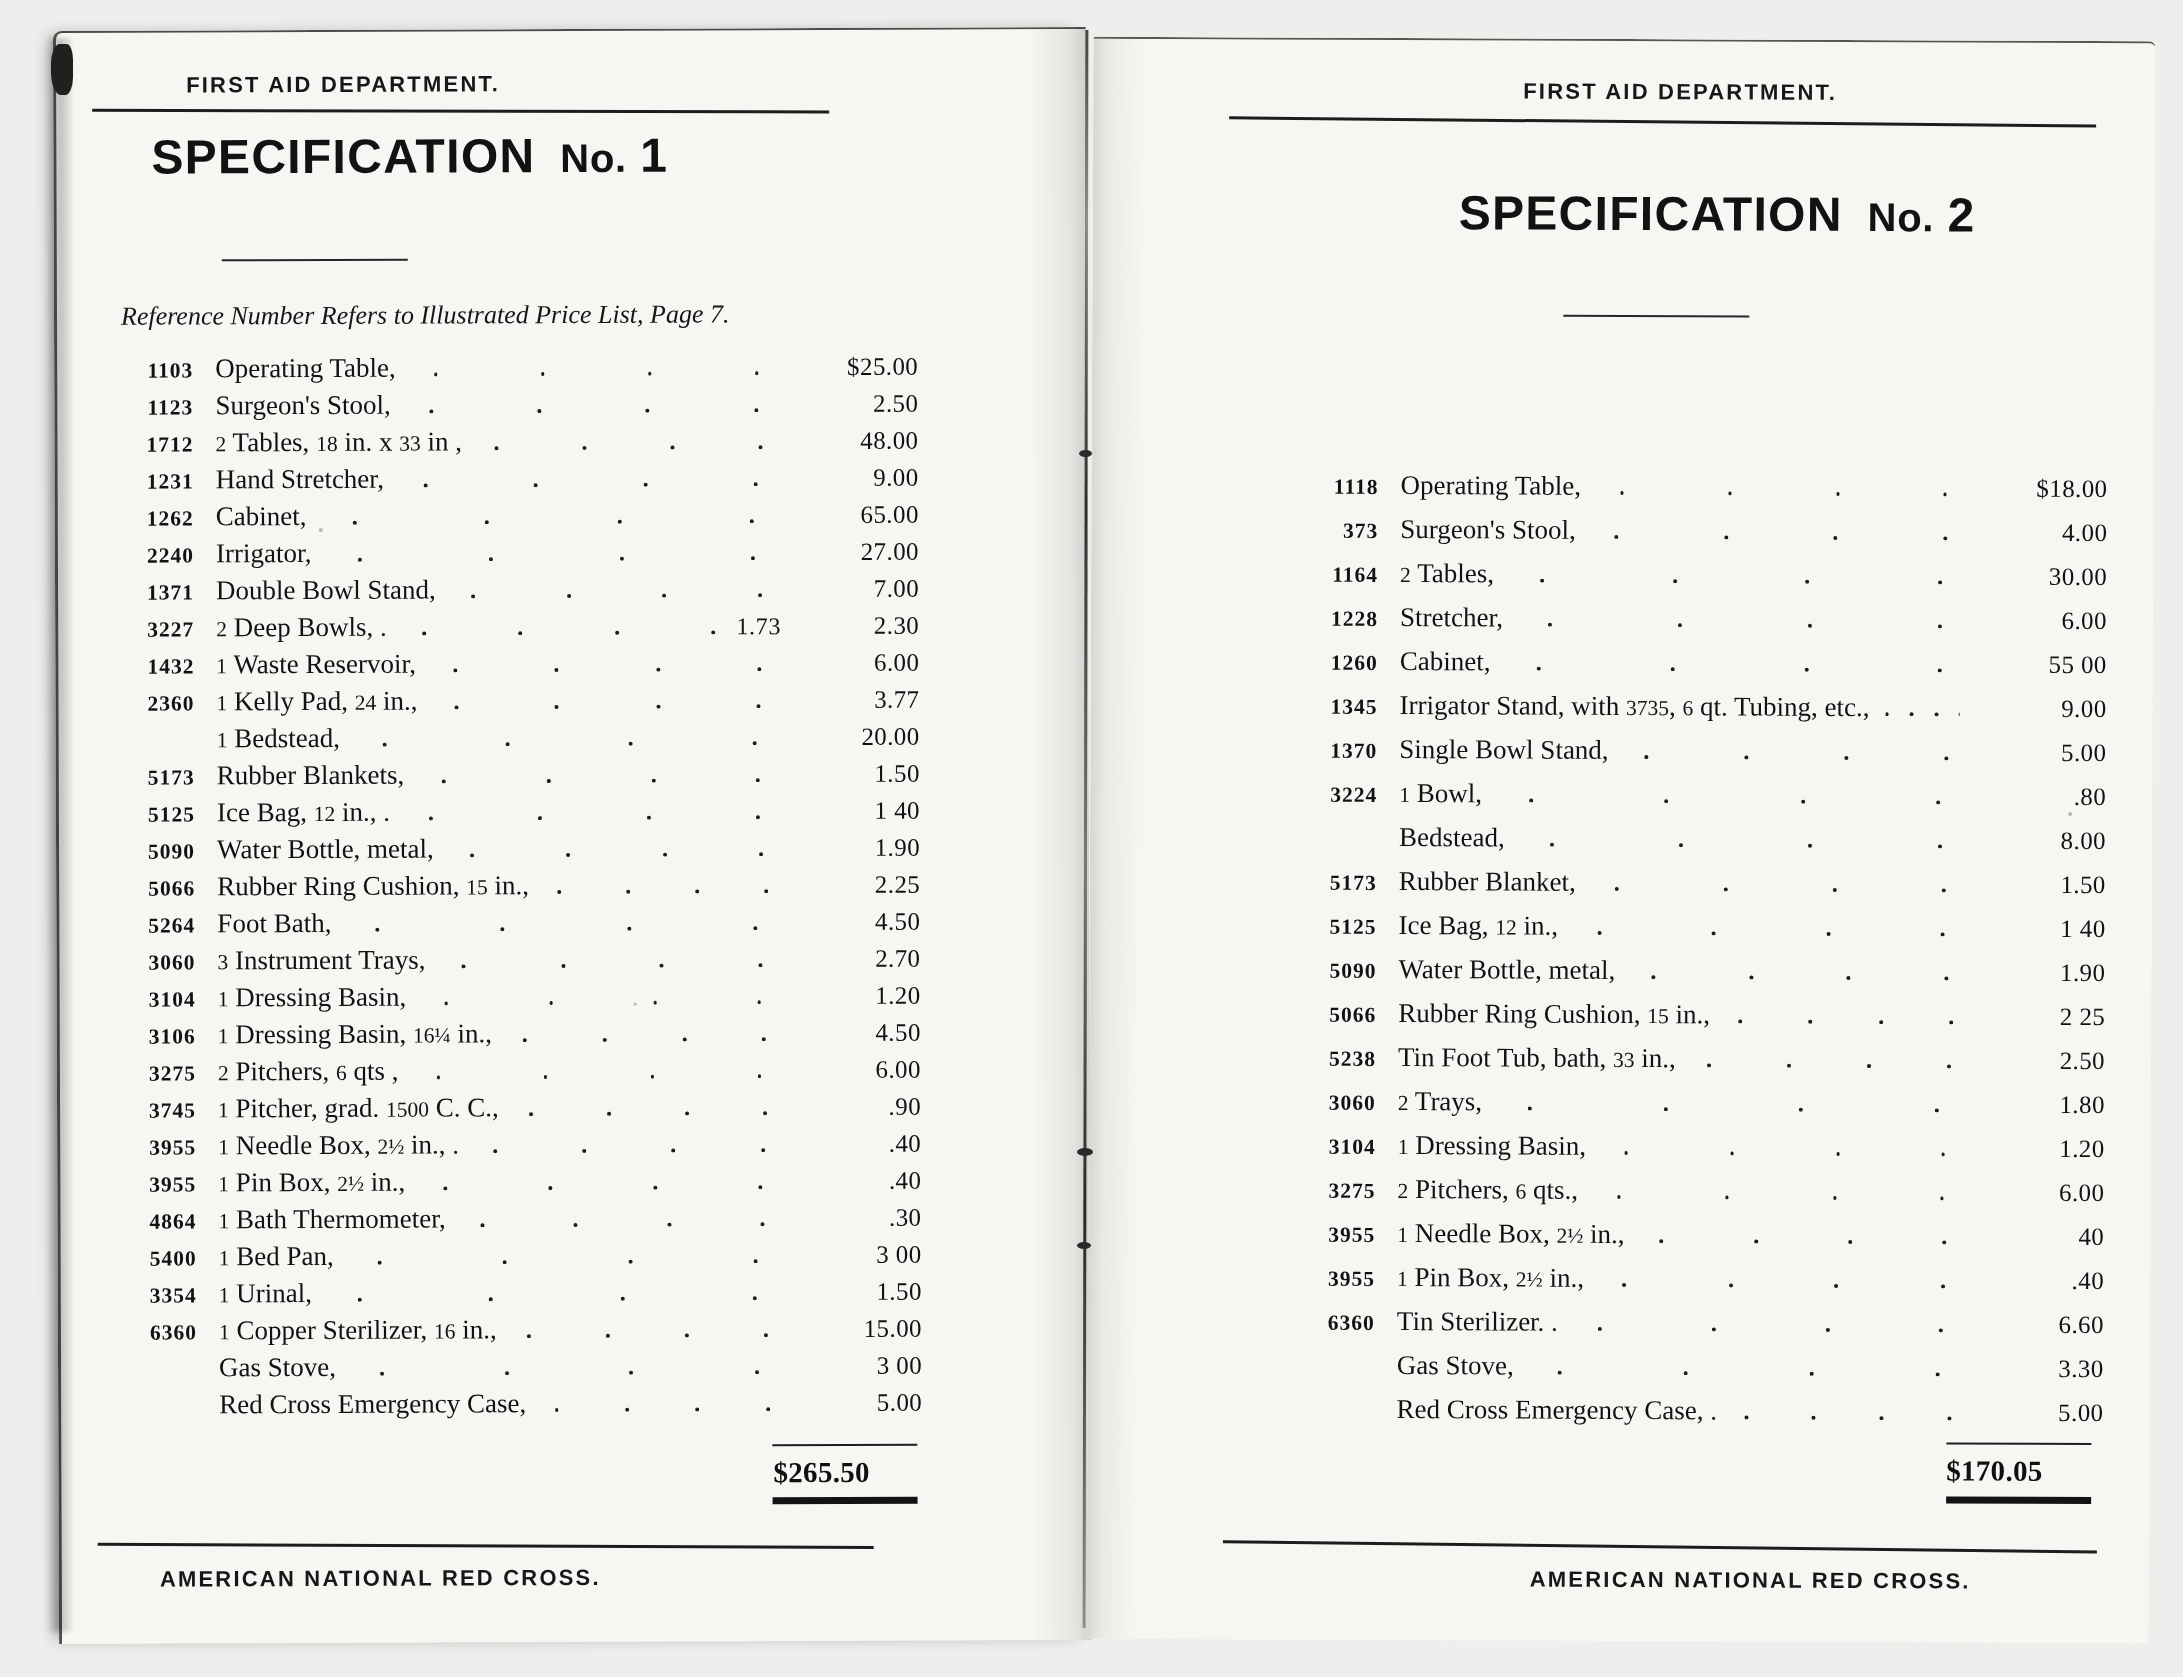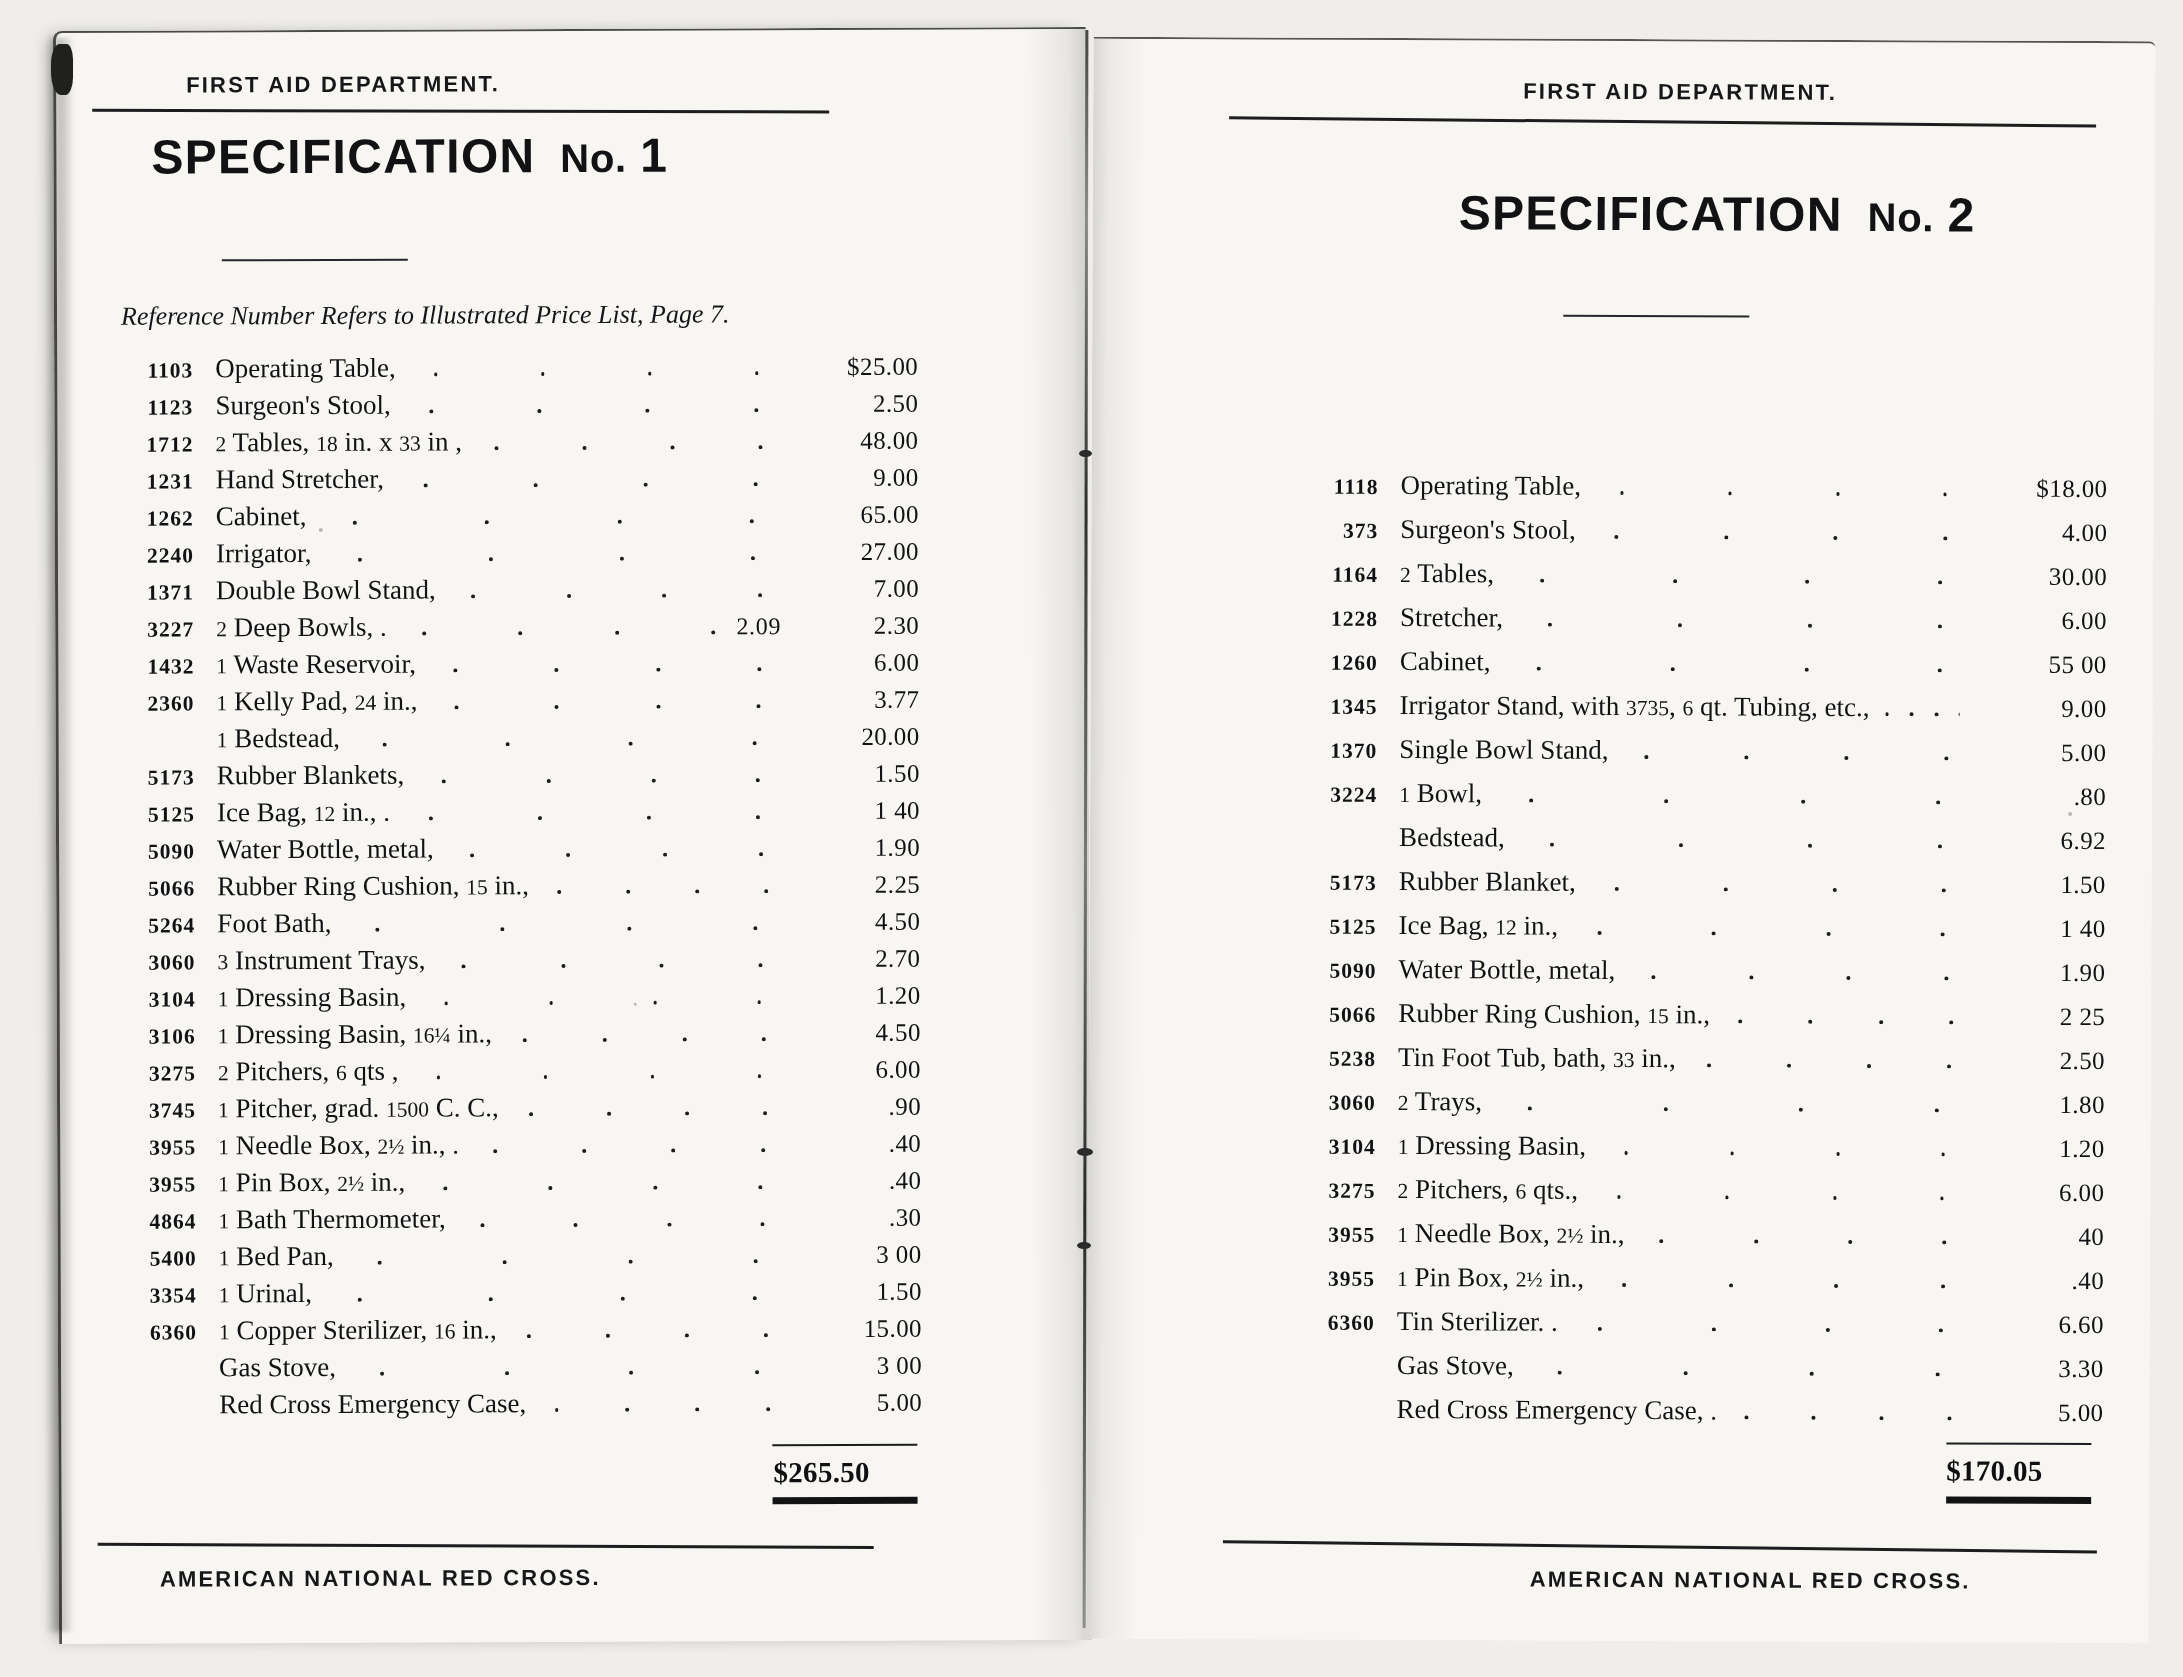--- a/index.html
+++ b/index.html
@@ -283,21 +283,21 @@
           </div>
           <div class="row" style="height: 37px;">
             <div class="ref">3227</div>
             <div class="desc"><span class="sm">2</span> Deep Bowls, .</div>
             <div class="leaders">
               <span style="left: 27px;"></span>
               <span style="left: 123px;"></span>
               <span style="left: 220px;"></span>
               <span style="left: 316px;"></span>
             </div>
-            <div class="mid">2.09</div>
+            <div class="mid">1.73</div>
             <div class="price">2.30</div>
           </div>
           <div class="row" style="height: 37px;">
             <div class="ref">1432</div>
             <div class="desc"><span class="sm">1</span> Waste Reservoir,</div>
             <div class="leaders">
               <span style="left: 28px;"></span>
               <span style="left: 129px;"></span>
               <span style="left: 231px;"></span>
               <span style="left: 332px;"></span>
@@ -675,21 +675,21 @@
           <div class="row" style="height: 44px;">
             <div class="ref"></div>
             <div class="desc">Bedstead,</div>
             <div class="leaders">
               <span style="left: 36px;"></span>
               <span style="left: 165px;"></span>
               <span style="left: 294px;"></span>
               <span style="left: 424px;"></span>
             </div>
             <div class="mid"></div>
-            <div class="price">6.92</div>
+            <div class="price">8.00</div>
           </div>
           <div class="row" style="height: 44px;">
             <div class="ref">5173</div>
             <div class="desc">Rubber Blanket,</div>
             <div class="leaders">
               <span style="left: 30px;"></span>
               <span style="left: 139px;"></span>
               <span style="left: 248px;"></span>
               <span style="left: 357px;"></span>
             </div>

